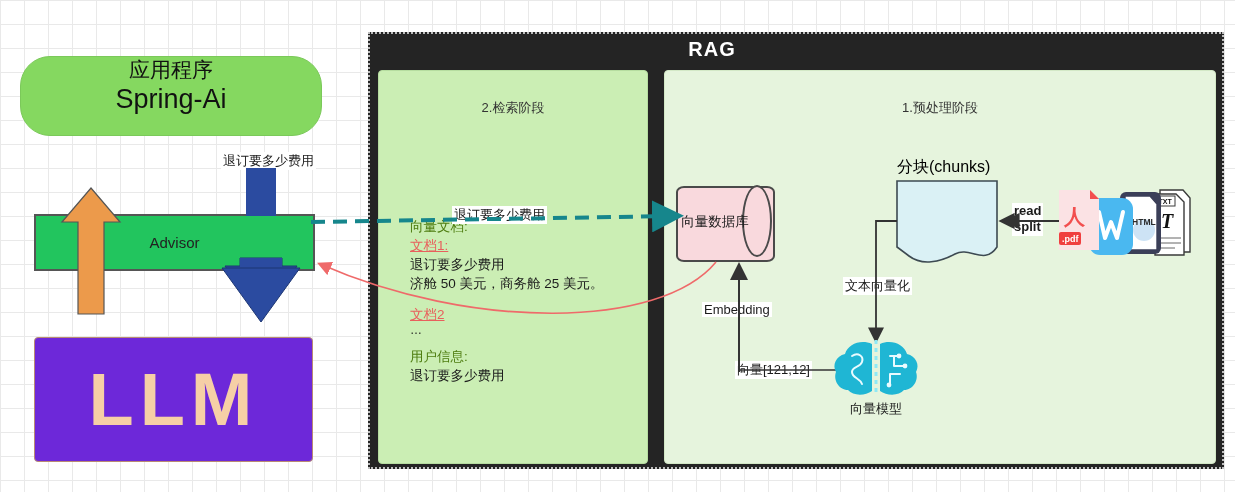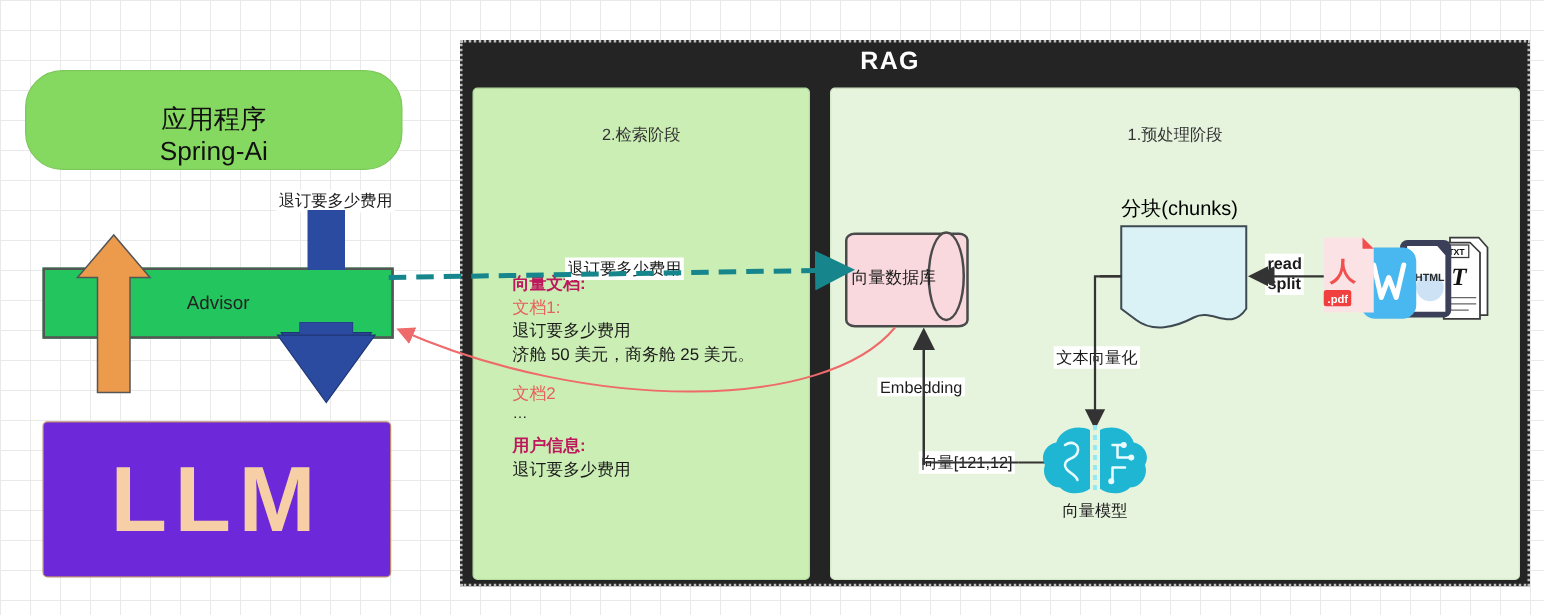--- a/index.html
+++ b/index.html
@@ -13,24 +13,24 @@
     font-family:"Liberation Sans","DejaVu Sans",sans-serif;
     position:relative;
   }
   #canvas{position:absolute;left:0;top:0;width:1235px;height:492px;}
   .abs{position:absolute;}
 
   
   #app-box{
     left:20px;top:56px;width:300px;height:78px;
     background:#85d860;border:1px solid #7bc95a;border-radius:30px;
-    display:flex;flex-direction:column;align-items:center;justify-content:flex-end;
+    display:flex;flex-direction:column;align-items:center;justify-content:flex-start;
     color:#111;font-size:21px;line-height:1.25;
   }
-  #app-box .l2{font-size:21px;}
+  #app-box .l2{font-size:27px;}
 
   #advisor-box{
     left:34px;top:214px;width:277px;height:53px;
     background:#22c55e;border:2px solid #555;
     display:flex;align-items:center;justify-content:center;
     font-size:15px;color:#222;
   }
 
   #llm-box{
     left:34px;top:337px;width:277px;height:123px;
@@ -66,22 +66,22 @@
   .panel-head{
     position:absolute;width:100%;text-align:center;top:28px;
     font-size:13px;color:#333;
   }
 
   
   #retrieve-text{
     left:410px;top:217px;width:230px;
     font-size:13.5px;line-height:1.42;color:#1b1b1b;
   }
-  #retrieve-text .hd{color:#be185d;font-weight:bold;}
-  #retrieve-text .doclink{color:#e8605d;}
+  #retrieve-text .hd{color:#4d7c0f;font-weight:normal;}
+  #retrieve-text .doclink{color:#e8605d;text-decoration:underline;}
   #retrieve-text .gap{height:11px;}
   #retrieve-text .dots{letter-spacing:1px;font-size:12px;line-height:1.0;}
 
   
   #vdb{left:676px;top:186px;width:95px;height:72px;}
   #vdb .body{
     position:absolute;left:0;top:0;width:95px;height:72px;
     background:#f9d9dd;border:2px solid #4a4a4a;border-radius:0 0 0 0;
     border-radius:8px/6px;
   }

